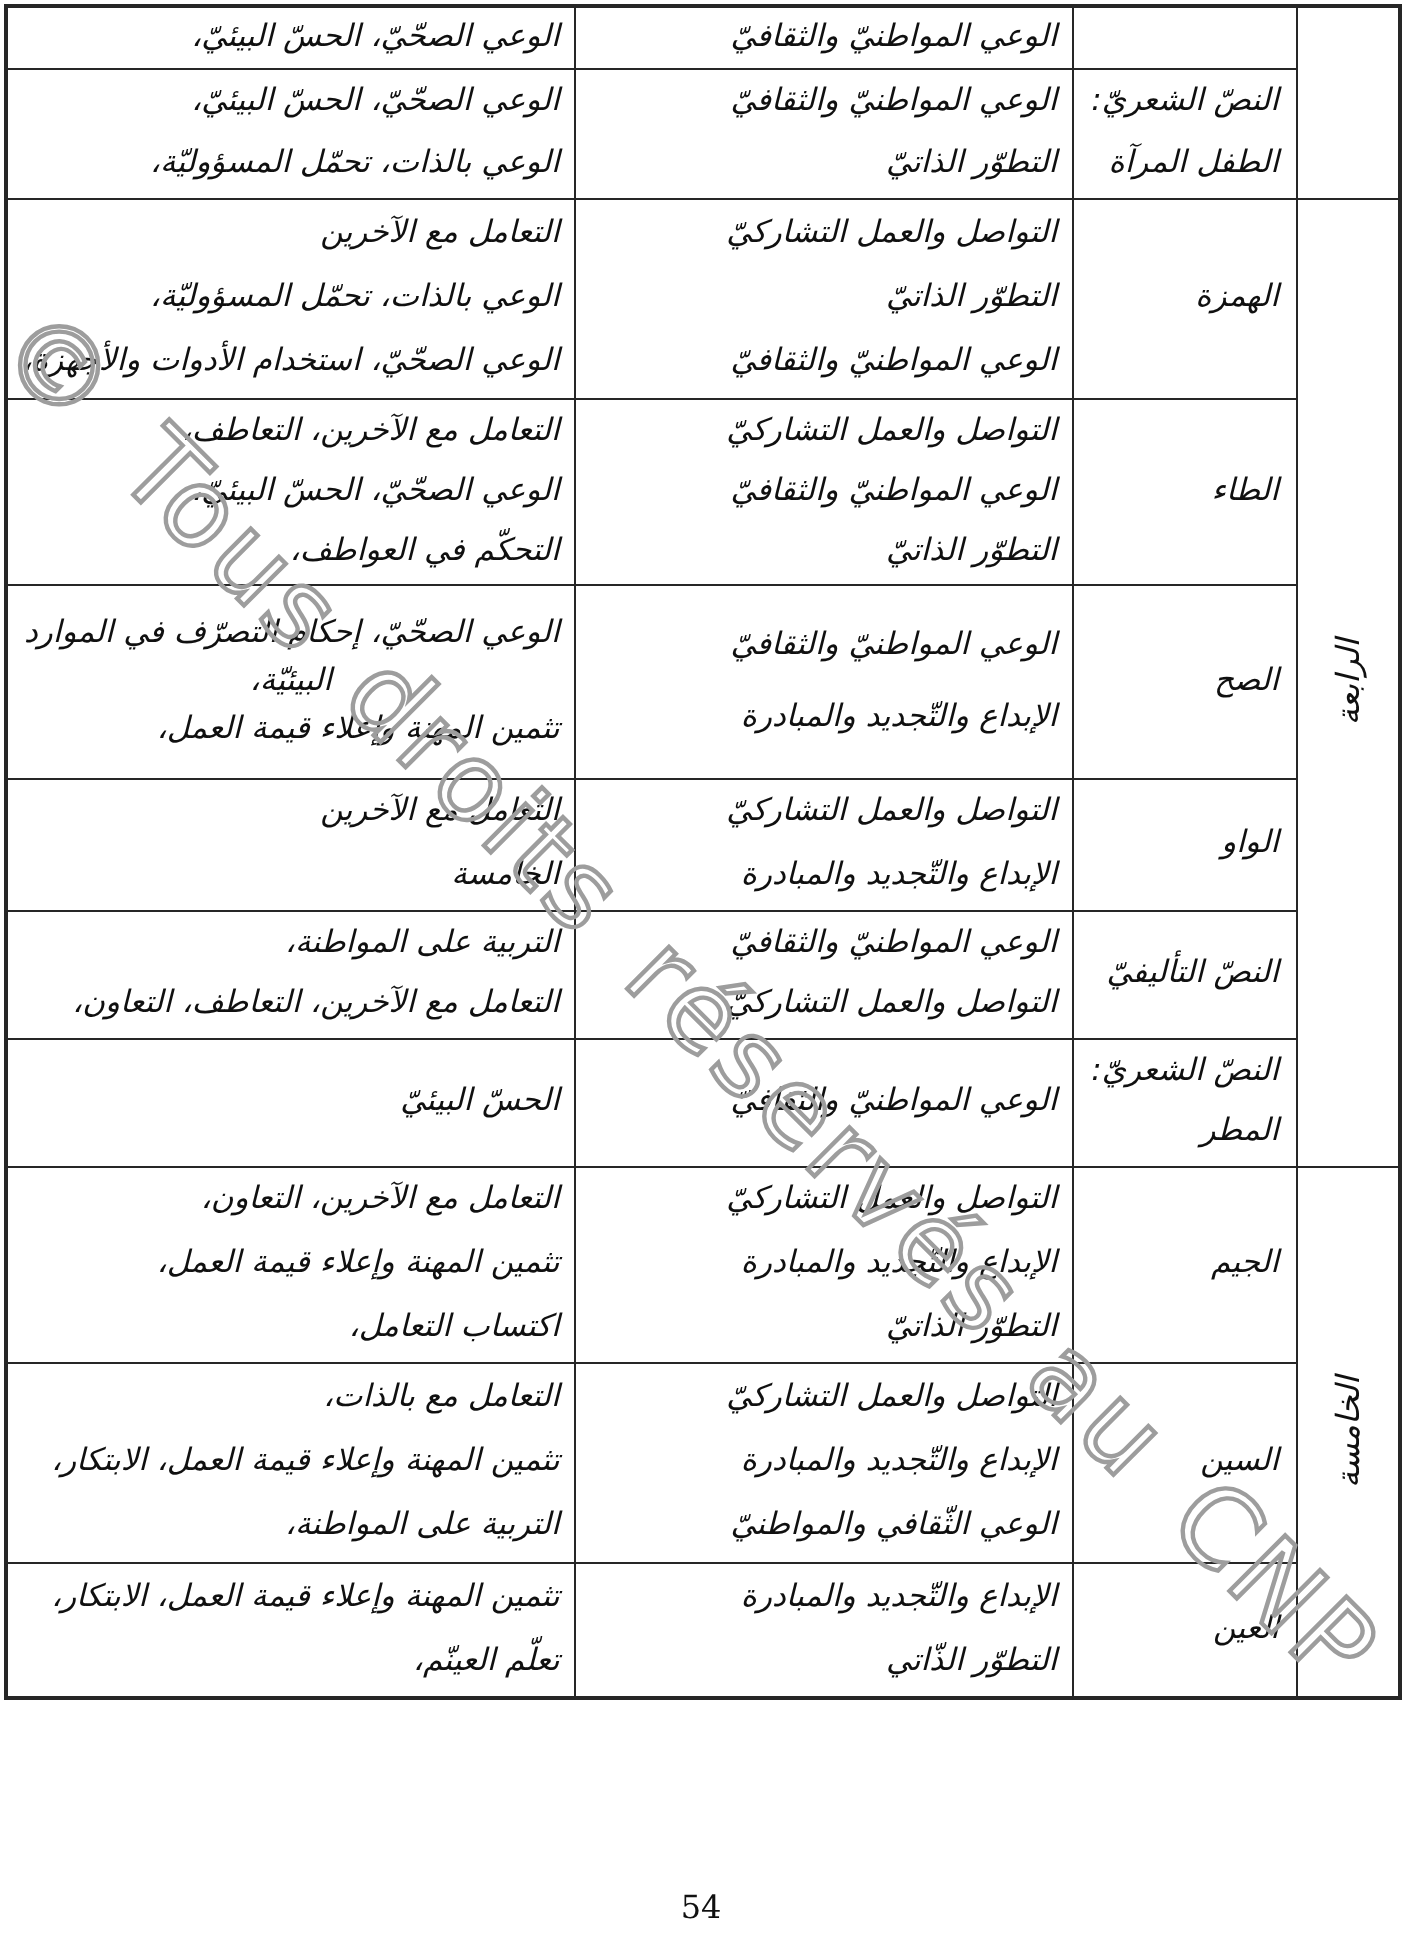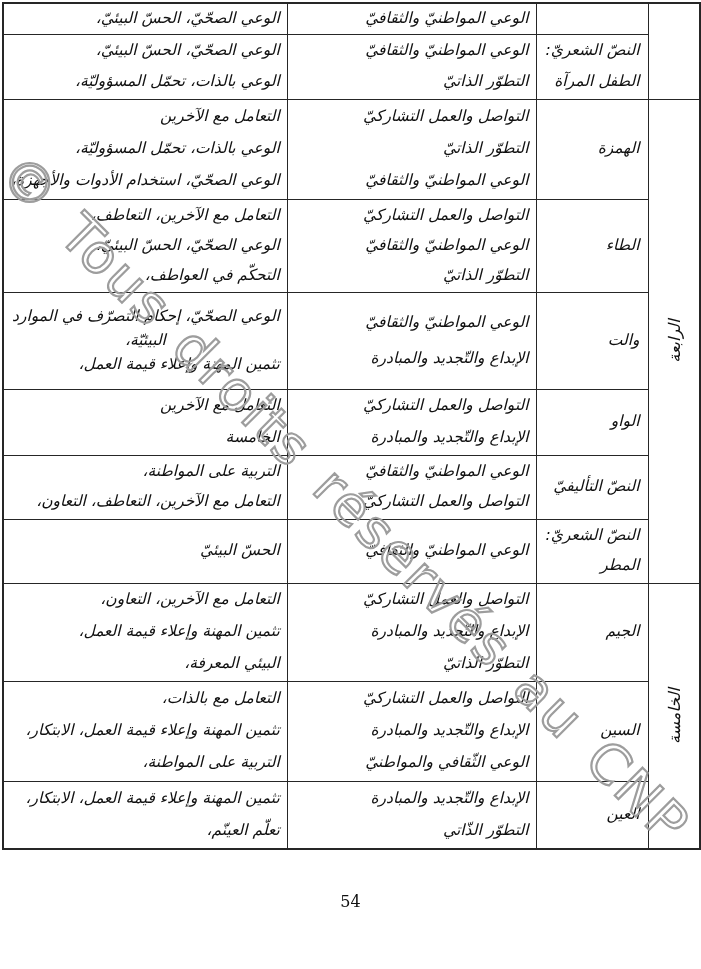--- a/index.html
+++ b/index.html
@@ -89,21 +89,21 @@
     word-spacing:8px;
     white-space:nowrap;
     color:transparent;
     -webkit-text-stroke:2.2px #9d9d9d;
     z-index:6;
     pointer-events:none;
   }
 
   
   .pageno{
-    position:absolute; left:0; top:892px; width:100%;
+    position:absolute; left:0; top:944px; width:100%;
     text-align:center;
     font-family:"DejaVu Serif", serif;
     font-size:16px;
     color:#111;
   }
 </style>
 </head>
 <body>
 
 <div class="page">
@@ -200,21 +200,21 @@
         <div class="ln">التعامل مع الآخرين، التعاطف،</div>
         <div class="ln">الوعي الصحّيّ، الحسّ البيئيّ،</div>
         <div class="ln">التحكّم في العواطف،</div>
       </div>
           </td>
     </tr>
 
     <tr class="r5">
       <td class="lesson">
             <div class="lines">
-        <div class="ln">والت</div>
+        <div class="ln">الصح</div>
       </div>
           </td>
       <td>
             <div class="lines">
         <div class="ln">الوعي المواطنيّ والثقافيّ</div>
         <div class="ln">الإبداع والتّجديد والمبادرة</div>
       </div>
           </td>
       <td>
             <div class="lines">
@@ -297,21 +297,21 @@
             <div class="lines">
         <div class="ln">التواصل والعمل التشاركيّ</div>
         <div class="ln">الإبداع والتّجديد والمبادرة</div>
         <div class="ln">التطوّر الذاتيّ</div>
       </div>
           </td>
       <td>
             <div class="lines">
         <div class="ln">التعامل مع الآخرين، التعاون،</div>
         <div class="ln">تثمين المهنة وإعلاء قيمة العمل،</div>
-        <div class="ln">البيئي المعرفة،</div>
+        <div class="ln">اكتساب التعامل،</div>
       </div>
           </td>
     </tr>
 
     <tr class="r10">
       <td class="lesson">
             <div class="lines">
         <div class="ln">السين</div>
       </div>
           </td>

